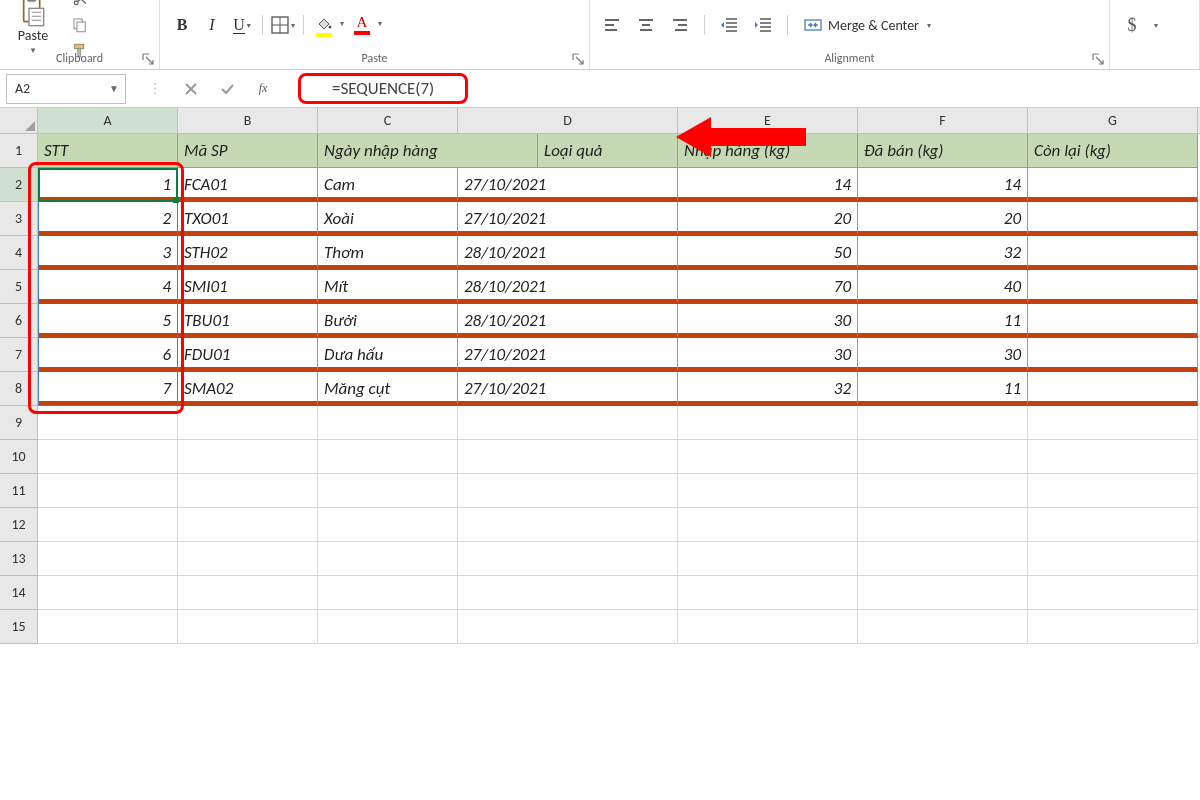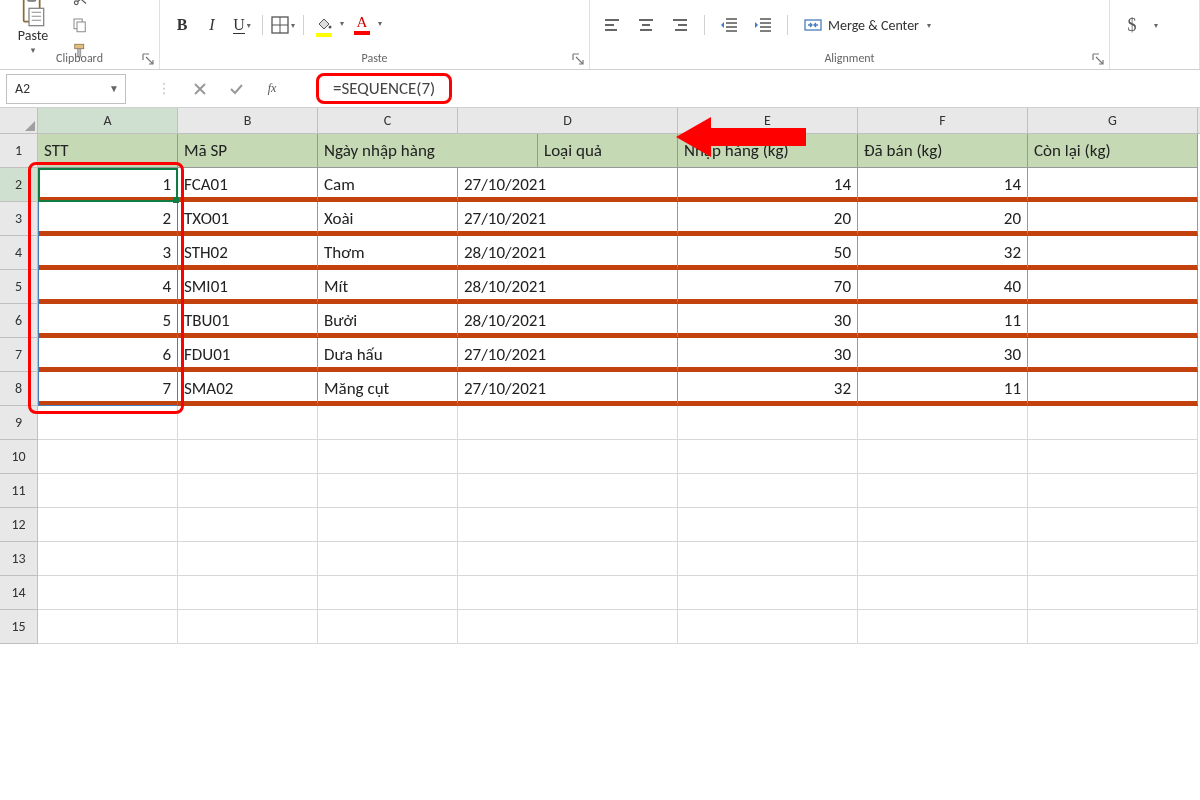--- a/index.html
+++ b/index.html
@@ -34,50 +34,50 @@
   .color-strip { display: block; width: 16px; height: 4px; margin-top: 1px; }
   .fill-strip { background: #ffff00; }
   .fontcolor-strip { background: #ff0000; }
   .align-btn svg { width: 16px; height: 14px; stroke: #555; stroke-width: 1.8; }
   .indent-btn svg { width: 18px; height: 16px; }
   .merge-btn { display: flex; align-items: center; gap: 6px; padding: 0 6px; height: 26px; }
   .merge-btn svg { width: 18px; height: 18px; }
   .number-group .dollar { font-size: 18px; color: #555; padding: 0 6px; }
 
   
-  .formula-bar { height: 38px; display: flex; align-items: center; border-bottom: 1px solid #d0d0d0; background: #fff; padding: 4px 6px; gap: 12px; }
+  .formula-bar { height: 38px; display: flex; align-items: center; border-bottom: 1px solid #d0d0d0; background: #fff; padding: 4px 6px; gap: 3px; }
   .name-box { width: 120px; height: 30px; border: 1px solid #c0c0c0; display: flex; align-items: center; padding: 0 8px; font-size: 14px; position: relative; }
   .name-box .caret { position: absolute; right: 6px; color: #666; font-size: 10px; }
   .fb-btns { display: flex; align-items: center; margin-left: 8px; }
   .fb-btn { width: 36px; height: 30px; display: flex; align-items: center; justify-content: center; color: #888; }
   .fb-btn.disabled { color: #c0c0c0; }
   .fb-btn svg { width: 16px; height: 16px; }
   .fx-label { font-style: italic; font-family: "Times New Roman", serif; font-size: 12px; color: #555; }
   .formula-input-wrap { flex: 1; height: 30px; display: flex; align-items: center; padding: 0 10px; margin-left: 4px; position: relative; }
-  .formula-highlight { border: 3px solid #ff0000; border-radius: 8px; padding: 2px 14px; font-size: 17px; color: #444; }
+  .formula-highlight { border: 3px solid #ff0000; border-radius: 8px; padding: 2px 31px; font-size: 17px; color: #444; }
 
   
   .red-arrow { position: absolute; left: 676px; top: 112px; width: 130px; height: 50px; z-index: 20; }
   .red-arrow svg { width: 100%; height: 100%; }
 
   
   .grid-wrap { position: relative; height: calc(800px - 70px - 38px); overflow: hidden; }
   .select-all { position: absolute; left: 0; top: 0; width: 38px; height: 26px; background: #e8e8e8; border-right: 1px solid #c0c0c0; border-bottom: 1px solid #c0c0c0; }
   .select-all::after { content: ""; position: absolute; right: 2px; bottom: 2px; width: 0; height: 0; border-style: solid; border-width: 0 0 10px 10px; border-color: transparent transparent #a0a0a0 transparent; }
 
   .col-headers { position: absolute; left: 38px; top: 0; right: 0; height: 26px; display: flex; background: #e8e8e8; border-bottom: 1px solid #c0c0c0; }
   .col-h { border-right: 1px solid #c0c0c0; text-align: center; line-height: 26px; font-size: 14px; color: #333; }
   .col-h.active { background: #d0e0d0; }
 
   .row-headers { position: absolute; left: 0; top: 26px; width: 38px; background: #e8e8e8; border-right: 1px solid #c0c0c0; }
   .row-h { height: 34px; border-bottom: 1px solid #c0c0c0; text-align: center; line-height: 34px; font-size: 14px; color: #333; }
   .row-h.active { background: #d0e0d0; }
 
   .cells { position: absolute; left: 38px; top: 26px; right: 0; bottom: 0; }
-  .row { display: flex; height: 34px; }
+  .row { display: flex; height: 34px; font-style: italic; }
   .cell { border-right: 1px solid #d8d8d8; border-bottom: 1px solid #d8d8d8; padding: 0 6px; line-height: 34px; font-size: 17px; color: #222; overflow: hidden; white-space: nowrap; }
   .row.header-row .cell { background: #c5d9b5; font-weight: 400; color: #222; border-right: 1px solid #999; border-bottom: 1px solid #999; }
   .row.data-row .cell { border-right: 1px solid #999; border-bottom: 5px solid #c2410c; }
   .cell.num { text-align: right; }
   .cell.stt { text-align: right; }
 
   
   .c-A { width: 140px; } .c-B { width: 140px; } .c-C { width: 140px; }
   .c-D { width: 220px; } .c-E { width: 180px; } .c-F { width: 170px; } .c-G { width: 170px; }
 

